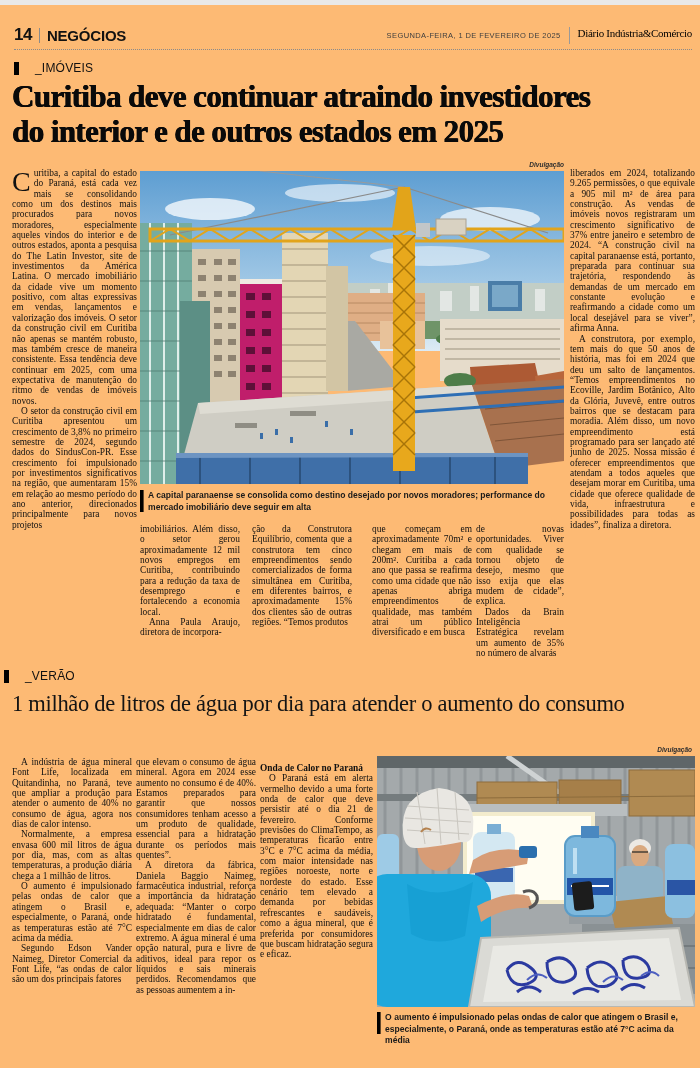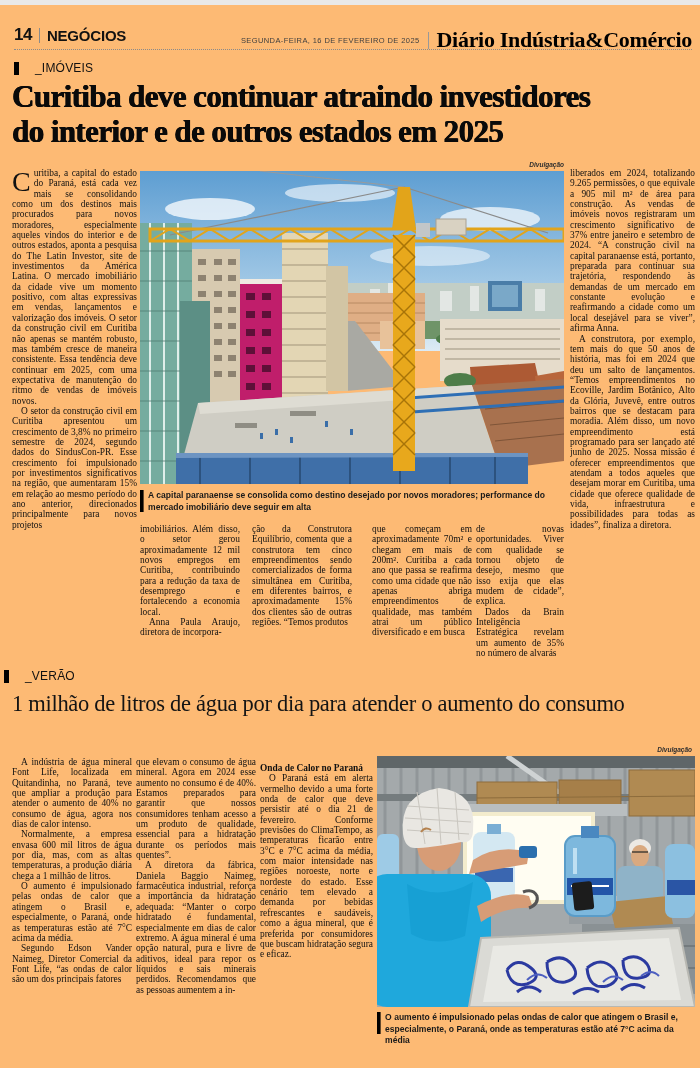--- a/index.html
+++ b/index.html
@@ -10,21 +10,21 @@
   
   .hdr-left{left:14px;top:20px;display:flex;align-items:center;gap:7px;
             font-family:"Liberation Sans",sans-serif;font-weight:bold;}
   .pagenum{font-size:17px;letter-spacing:-0.5px;}
   .hdr-div{width:1px;height:15px;background:#8a8a8a;}
   .section-name{font-size:15px;letter-spacing:-0.2px;}
   .hdr-right{right:8px;top:22px;display:flex;align-items:baseline;gap:8px;}
   .edition-date{font-family:"Liberation Sans",sans-serif;font-size:7.5px;color:#3e3e3e;
                 letter-spacing:.4px;align-self:center;}
   .hdr-vline{width:1px;height:17px;background:#999;align-self:center;}
-  .masthead{font-family:"Liberation Serif",serif;font-weight:bold;font-size:22px;
+  .masthead{font-family:"Liberation Serif",serif;font-weight:normal;font-size:11px;
             letter-spacing:-0.3px;color:#000;}
   .hdr-rule{left:14px;right:8px;top:44px;border-top:1.5px dotted #8a8a8a;height:0;}
 
   
   .kicker{display:flex;align-items:center;gap:16px;font-family:"Liberation Sans",sans-serif;
           font-weight:normal;font-size:12px;letter-spacing:.2px;}
   .kicker-bar{width:5px;height:13px;background:#000;}
 
   
   .headline1{left:12px;top:74px;width:682px;font-weight:bold;font-size:31px;line-height:35px;
@@ -71,21 +71,21 @@
 <body>
 
 <div id="page">
 
   <div class="abs hdr-left">
     <span class="pagenum">14</span>
     <span class="hdr-div"></span>
     <span class="section-name">NEGÓCIOS</span>
   </div>
   <div class="abs hdr-right">
-    <span class="edition-date">SEGUNDA-FEIRA, 16 DE FEVEREIRO DE 2025</span>
+    <span class="edition-date">SEGUNDA-FEIRA, 1 DE FEVEREIRO DE 2025</span>
     <span class="hdr-vline"></span>
     <span class="masthead">Diário Indústria&amp;Comércio</span>
   </div>
   <div class="abs hdr-rule"></div>
 
   <div class="abs kicker" style="left:14px;top:56px;">
     <span class="kicker-bar"></span>
     <span>_IMÓVEIS</span>
   </div>
   <div class="abs headline1">

